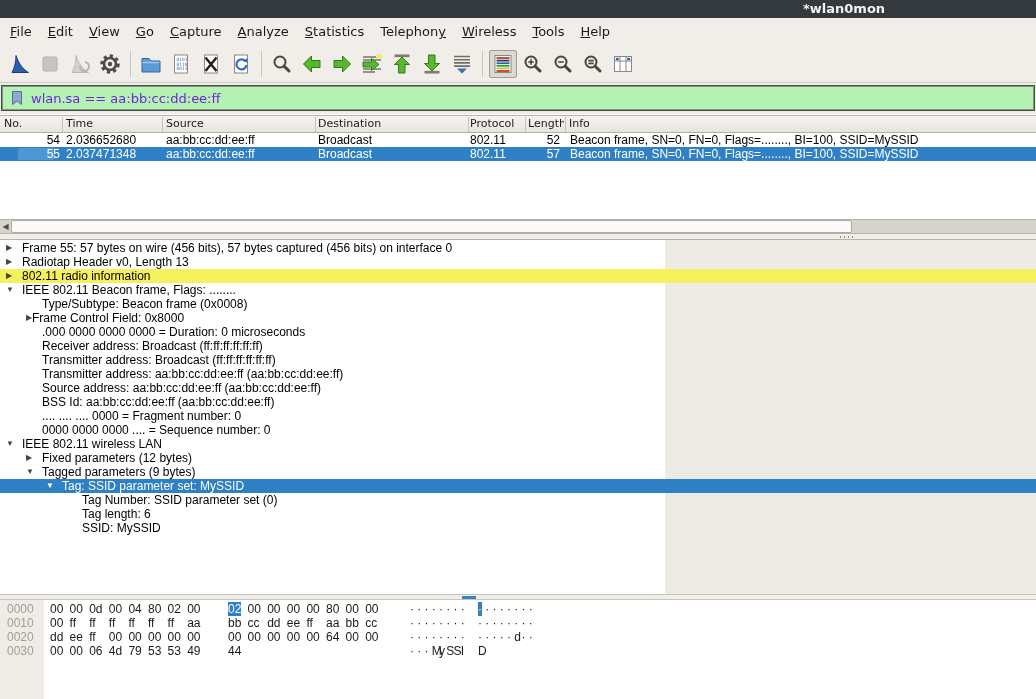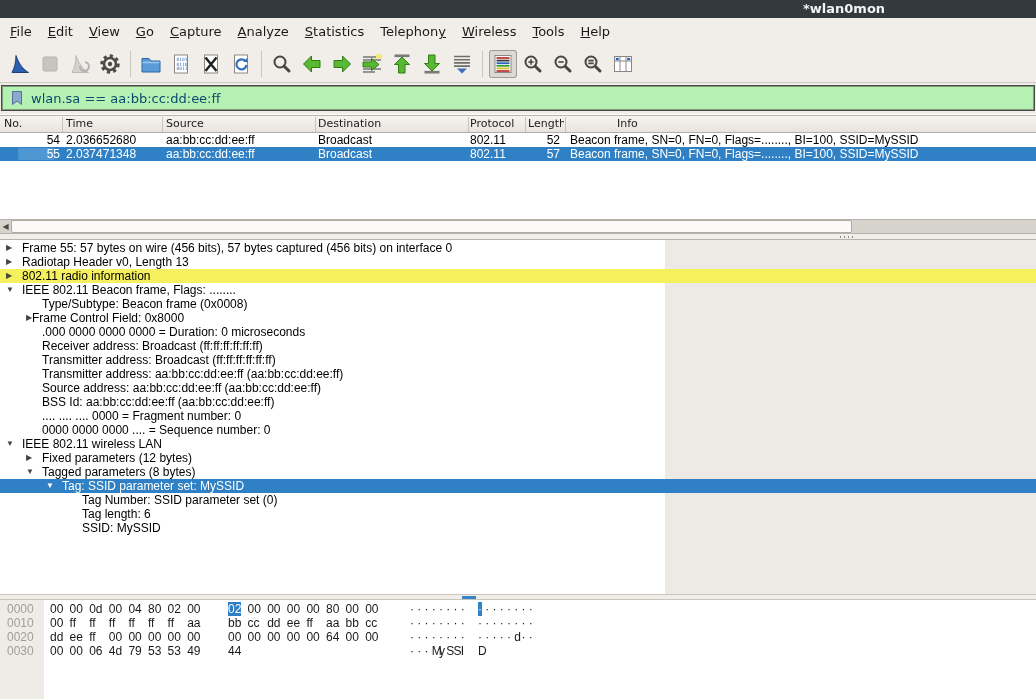--- a/index.html
+++ b/index.html
@@ -23,21 +23,21 @@
   .tbtn{width:28px;height:28px;display:flex;align-items:center;justify-content:center;margin:0 1px;border-radius:3px;}
   .tbtn.disabled{opacity:.5;filter:grayscale(100%);}
   .tbtn.active{background:#dcd8d2;box-shadow:inset 0 0 0 1px #a19d96;}
   .tsep{width:1px;height:26px;background:#c9c5bf;margin:0 5px;}
 
   
   #filterbar{position:absolute;left:0;top:83px;width:1036px;height:31px;background:#f1ede8;}
   #filter-input-wrap{position:absolute;left:1px;top:2px;width:1034px;height:26px;background:#b4f1b2;
            border:1px solid #4a4a48;box-shadow:inset 0 0 0 1px #7a9a78;box-sizing:border-box;
            display:flex;align-items:center;}
-  #filter-input{flex:1;background:transparent;border:none;outline:none;font-size:13px;color:#0c4a6e;
+  #filter-input{flex:1;background:transparent;border:none;outline:none;font-size:13px;color:#6d28d9;
            font-family:"DejaVu Sans",sans-serif;padding:0;}
   #bookmark{width:22px;height:20px;display:flex;align-items:center;justify-content:center;margin:0 3px 0 4px;}
 
   
   #plist-header{position:absolute;left:0;top:115px;width:1036px;height:18px;
       background:linear-gradient(#f7f4f0,#e7e3de);border-top:1px solid #b7b3ad;border-bottom:1px solid #b2aea8;box-sizing:border-box;}
   .hdr-label{position:absolute;top:1px;font-size:11px;color:#1c1c1c;white-space:nowrap;overflow:hidden;}
   .hdr-sep{position:absolute;top:1px;width:1px;height:15px;background:#c6c2bc;}
   #plist-rows{position:absolute;left:0;top:133px;width:1036px;}
   .prow{position:absolute;left:0;width:1036px;height:14px;font-size:12px;line-height:14px;color:#000;}
@@ -257,21 +257,21 @@
   </div>
 </div>
 
 <div id="plist-header">
     <span class="hdr-label" style="left: 4px;">No.</span>
     <span class="hdr-label" style="left: 66px;">Time</span>
     <span class="hdr-label" style="left: 166px;">Source</span>
     <span class="hdr-label" style="left: 318px;">Destination</span>
     <span class="hdr-label" style="left: 470px;">Protocol</span>
     <span class="hdr-label" style="left: 528px; width: 36px;">Length</span>
-    <span class="hdr-label" style="left: 569px; margin-left: 48px;">Info</span>
+    <span class="hdr-label" style="left: 569px;">Info</span>
     <div class="hdr-sep" style="left: 62px;"></div>
     <div class="hdr-sep" style="left: 162px;"></div>
     <div class="hdr-sep" style="left: 315px;"></div>
     <div class="hdr-sep" style="left: 468px;"></div>
     <div class="hdr-sep" style="left: 525px;"></div>
     <div class="hdr-sep" style="left: 565px;"></div>
   </div>
 <div id="plist-rows">
     <div class="prow mono" style="top: 0px;">
       <span class="cell" style="left: 0px; width: 60px; text-align: right;">54</span>
@@ -354,21 +354,21 @@
     <div class="drow mono" style="top: 197px;">
       <span class="arrow" style="left: 6px;">▼</span>
       <span class="dtext" style="left: 22px;">IEEE 802.11 wireless LAN</span>
     </div>
     <div class="drow mono" style="top: 211px;">
       <span class="arrow" style="left: 26px;">▶</span>
       <span class="dtext" style="left: 42px;">Fixed parameters (12 bytes)</span>
     </div>
     <div class="drow mono" style="top: 225px;">
       <span class="arrow" style="left: 26px;">▼</span>
-      <span class="dtext" style="left: 42px;">Tagged parameters (8 bytes)</span>
+      <span class="dtext" style="left: 42px;">Tagged parameters (9 bytes)</span>
     </div>
     <div class="drow mono hl-selected" style="top: 239px;">
       <span class="arrow" style="left: 46px;">▼</span>
       <span class="dtext" style="left: 62px;">Tag: SSID parameter set: MySSID</span>
     </div>
     <div class="drow mono" style="top: 253px;">
       <span class="dtext" style="left: 82px;">Tag Number: SSID parameter set (0)</span>
     </div>
     <div class="drow mono" style="top: 267px;">
       <span class="dtext" style="left: 82px;">Tag length: 6</span>

